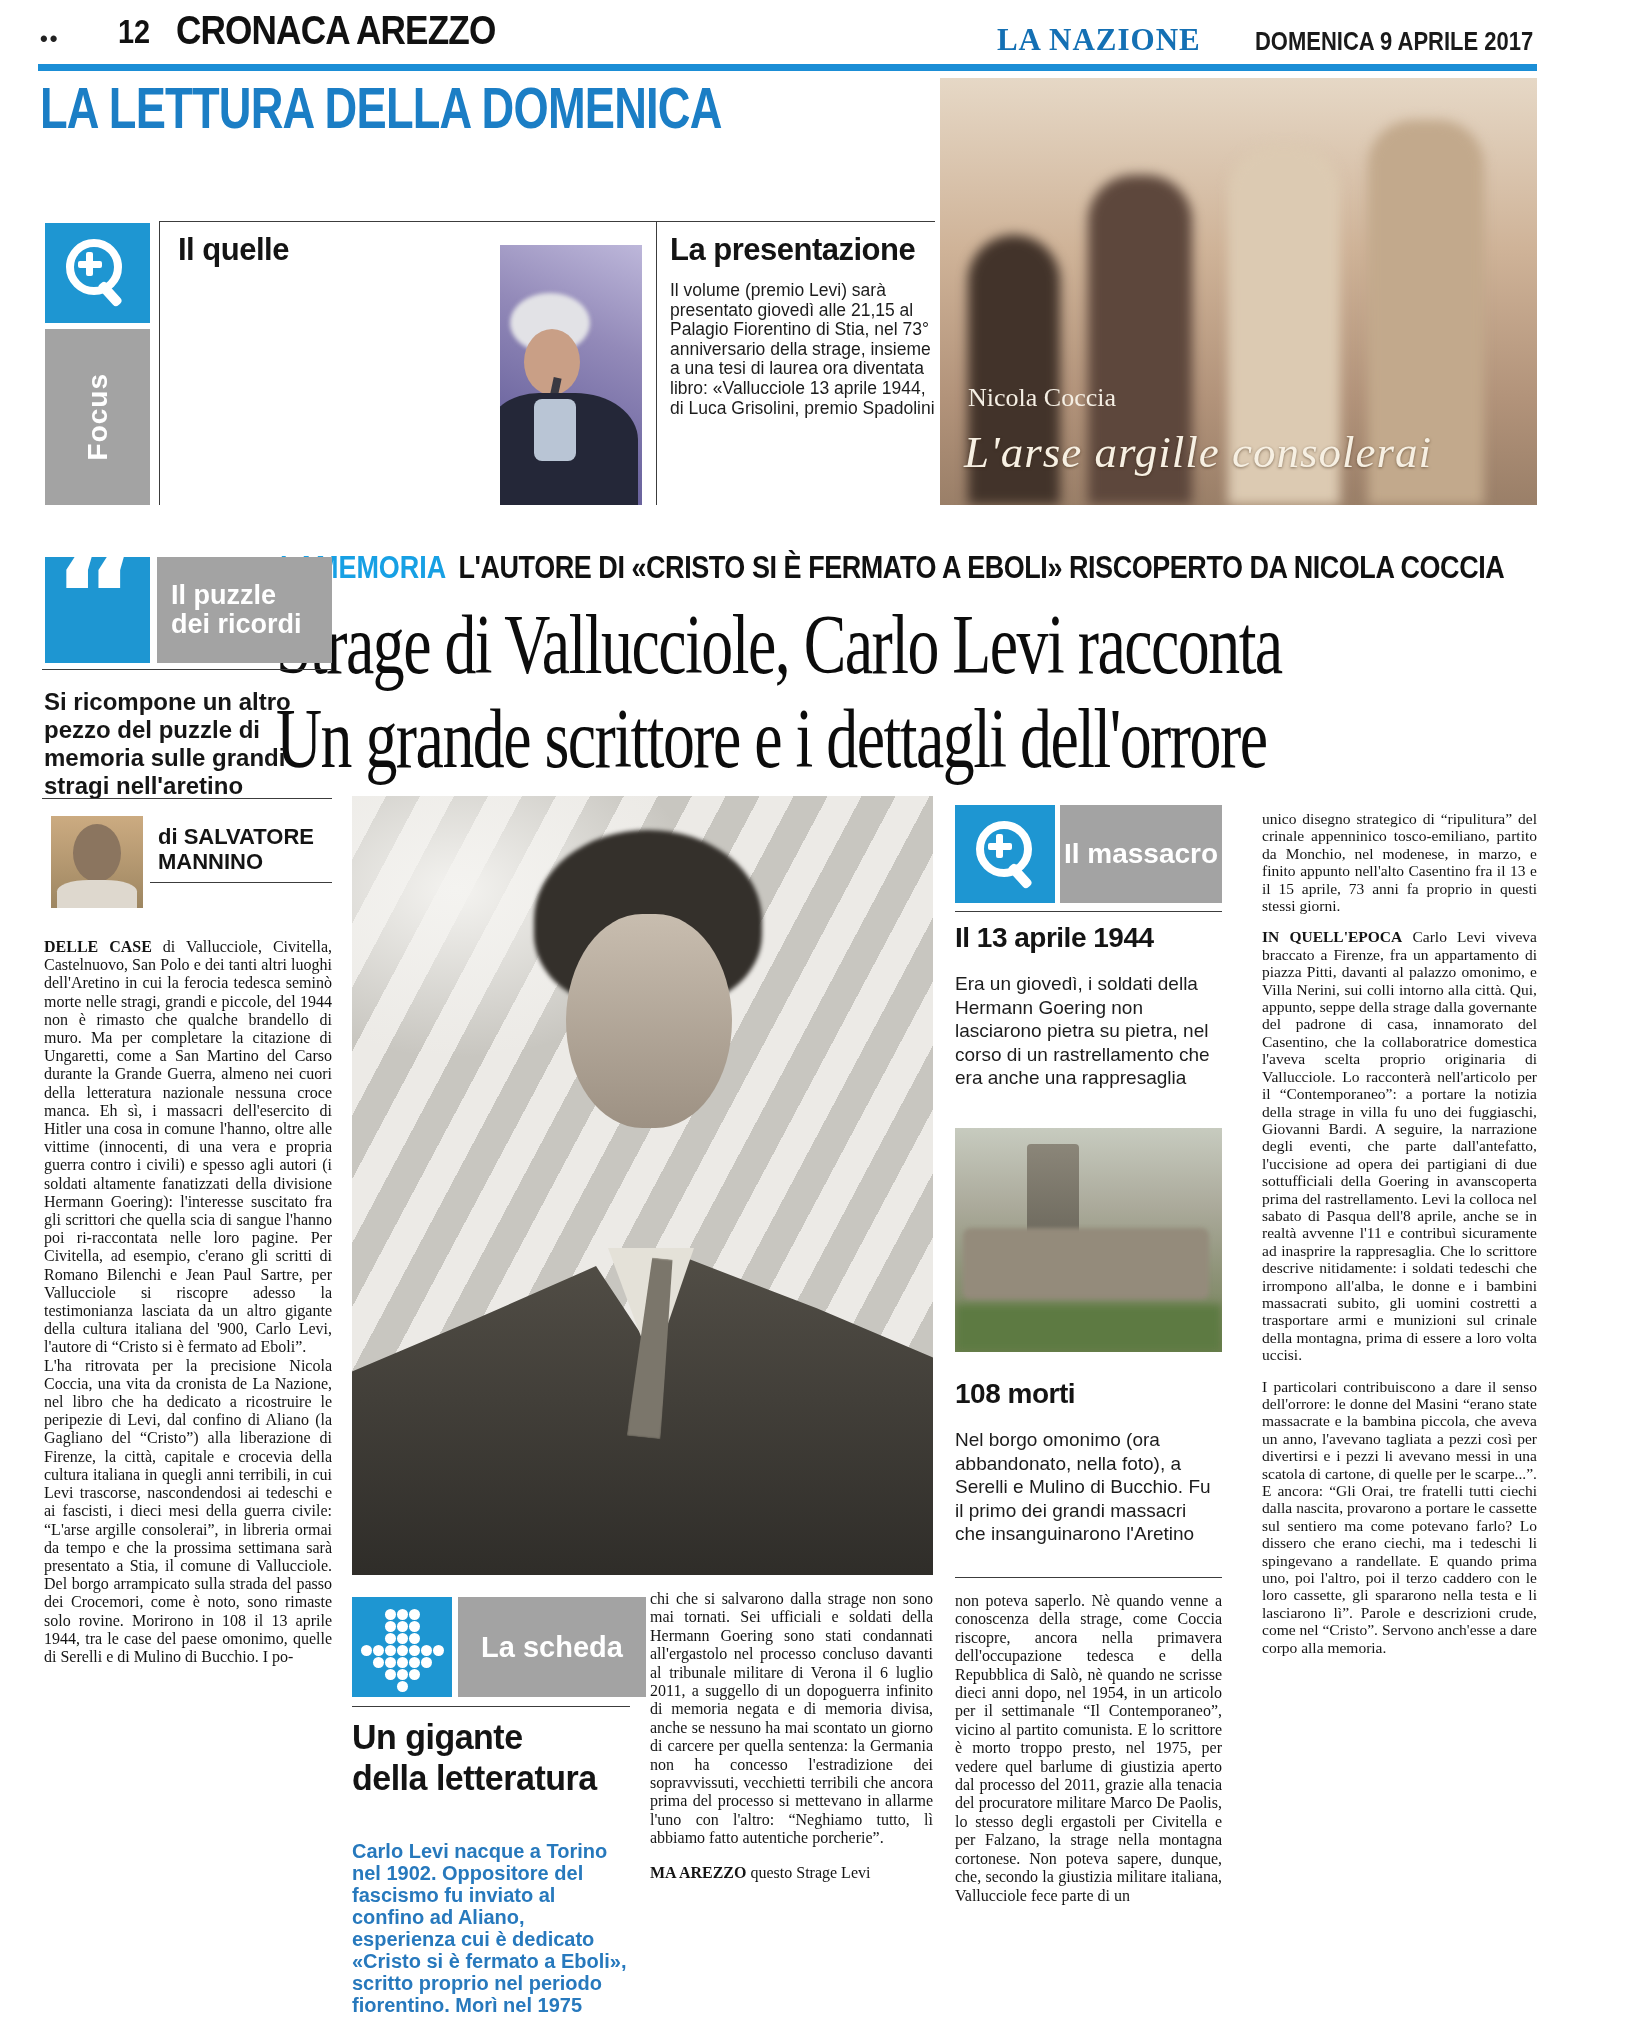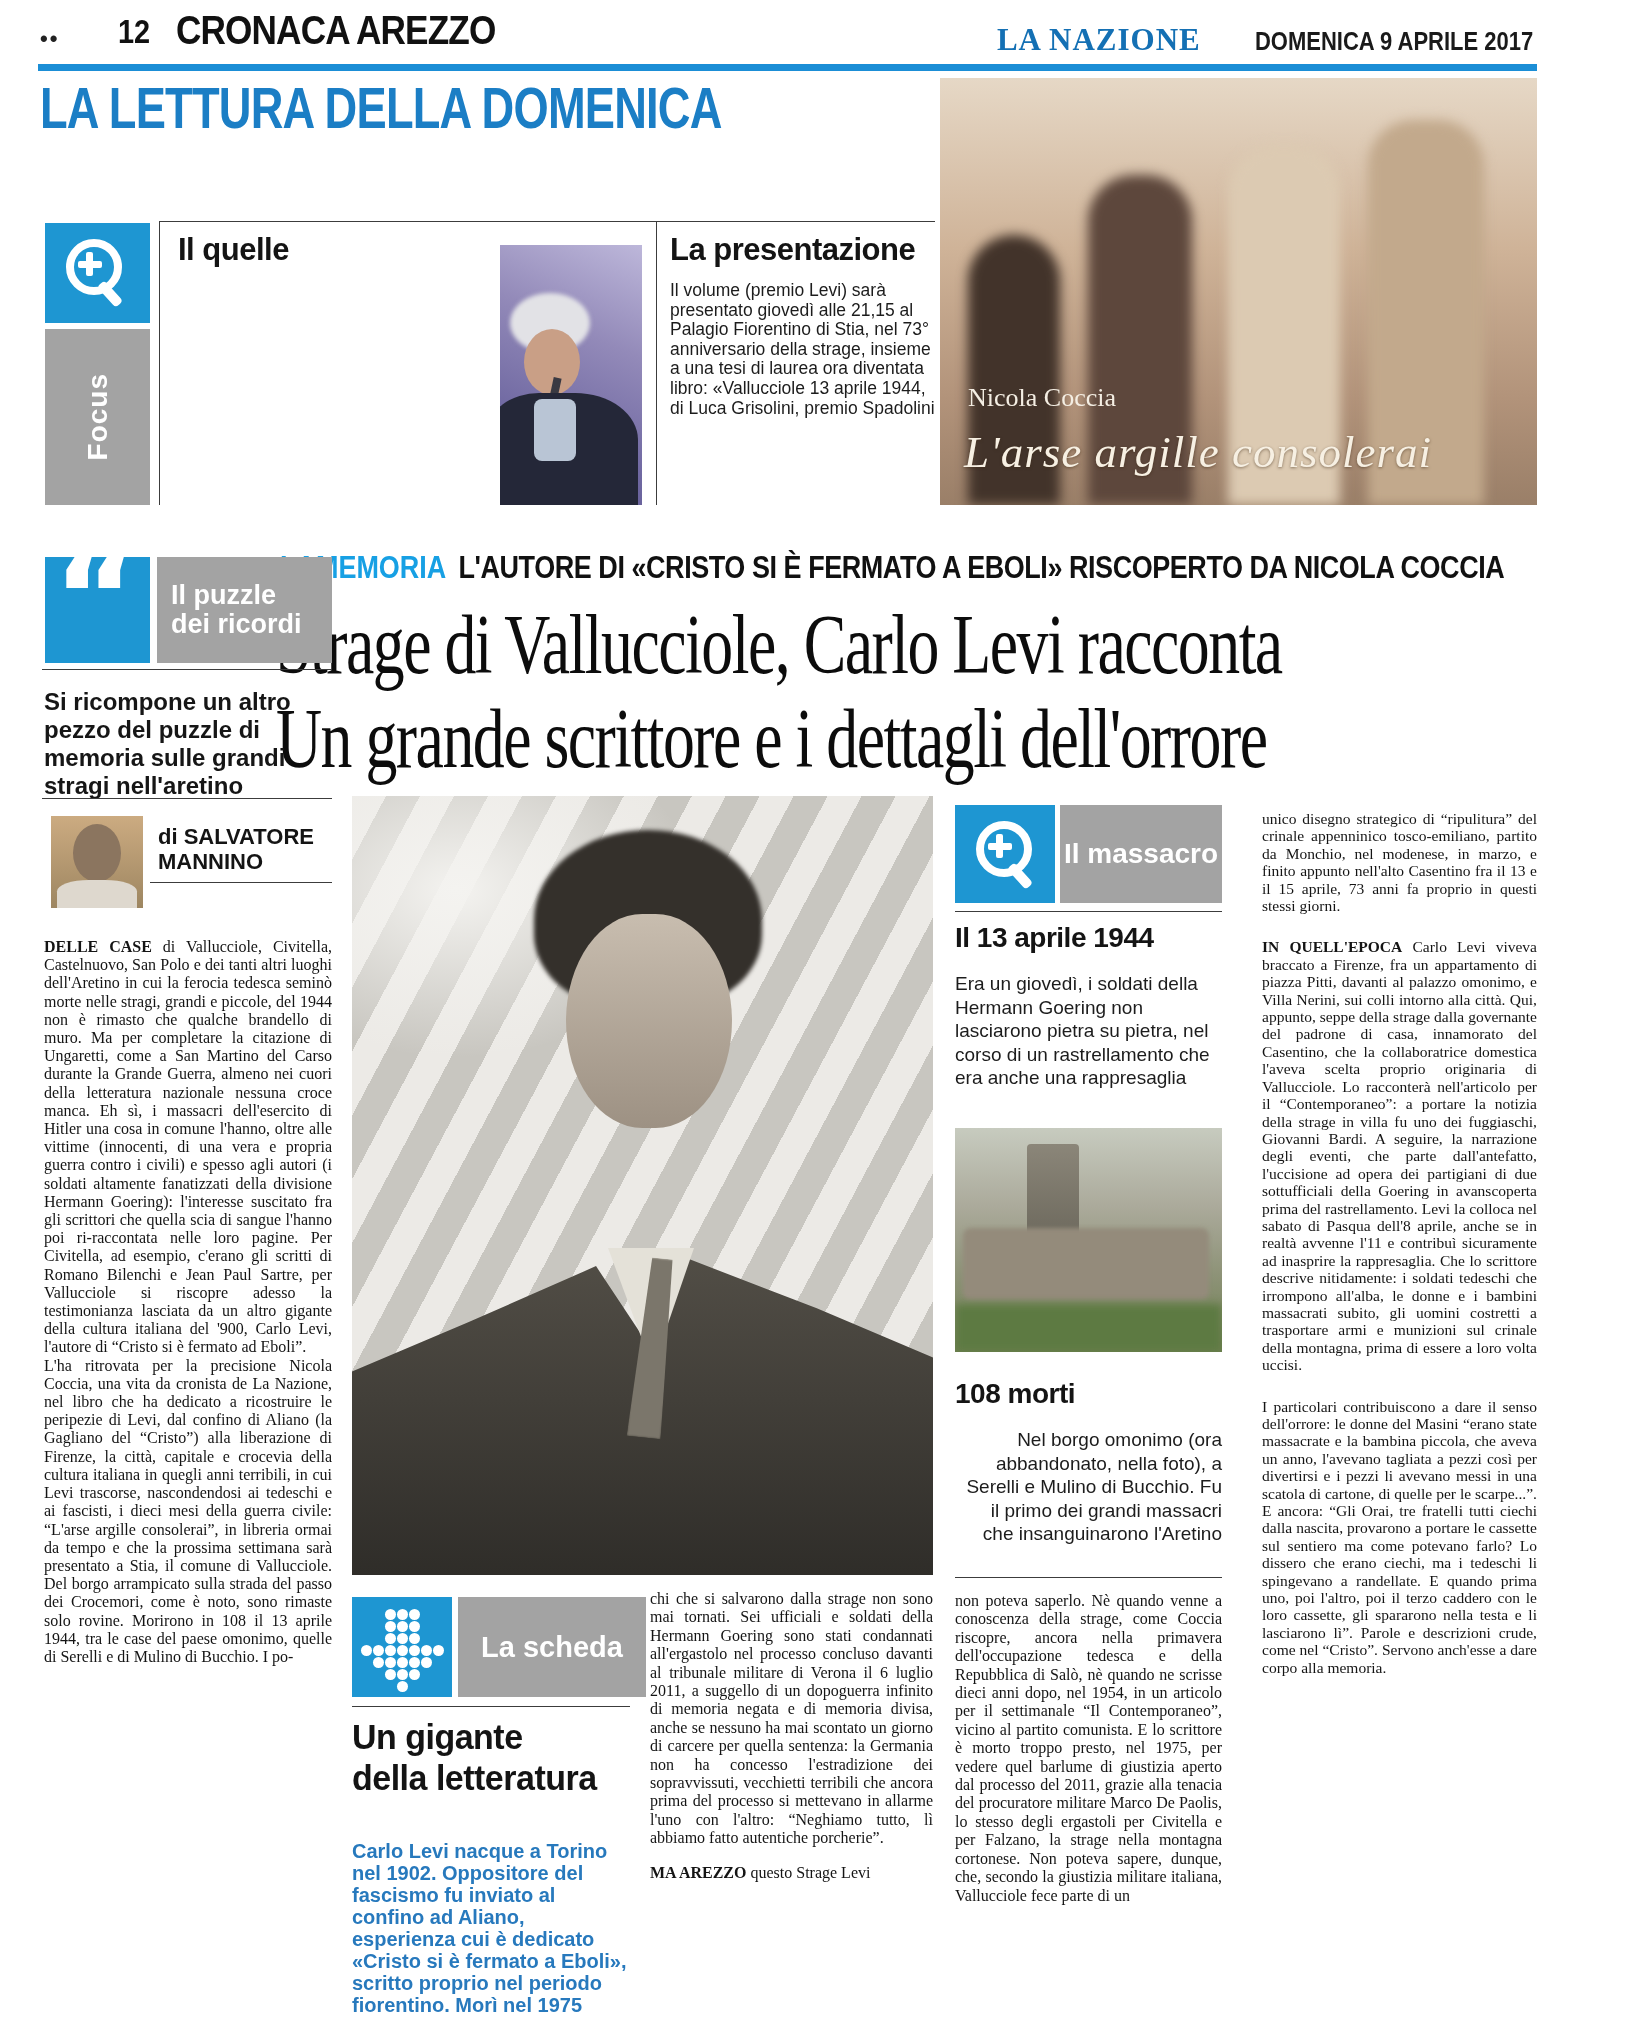--- a/index.html
+++ b/index.html
@@ -55,21 +55,21 @@
             font-family:"Liberation Serif",serif;font-weight:400;font-size:84px;line-height:94px;
             letter-spacing:-2px;color:#0c0c0c;white-space:nowrap;}
 
   .serifcol{position:absolute;font-family:"Liberation Serif",serif;text-align:justify;color:#141414;}
   .serifcol p{margin:0;}
   .serifcol p.gap{margin-top:16px;}
   .col-left{left:44px;top:938px;width:288px;font-size:16px;line-height:18.2px;}
   .col-mid{left:650px;top:1590px;width:283px;font-size:16px;line-height:18.4px;}
   .col-four{left:955px;top:1592px;width:267px;font-size:16px;line-height:18.4px;}
   .col-right{left:1262px;top:810px;width:275px;font-size:15.5px;line-height:17.4px;}
-  .serifcol p.gap-sm{margin-top:24px;}
+  .serifcol p.gap-sm{margin-top:14px;}
 
   .side-h{position:absolute;font-size:28px;font-weight:800;letter-spacing:-.5px;color:#141414;}
   .side-p{position:absolute;font-size:19px;line-height:23.5px;color:#1c1c1c;}
 
   .massacro-label{left:1060px;top:805px;width:162px;height:98px;display:flex;align-items:center;justify-content:center;
                   color:#fff;font-weight:700;font-size:28px;}
   .scheda-label{left:458px;top:1597px;width:188px;height:100px;display:flex;align-items:center;justify-content:center;
                 color:#fff;font-weight:700;font-size:29px;}
   .scheda-title{position:absolute;left:352px;top:1716px;font-size:35px;line-height:41px;font-weight:800;
                 letter-spacing:-.5px;color:#141414;transform:scaleX(.97);transform-origin:left top;white-space:nowrap;}
@@ -245,21 +245,21 @@
   <div class="side-h" style="left:955px;top:922px;">Il 13 aprile 1944</div>
   <div class="side-p" style="left:955px;top:972px;width:267px;">Era un giovedì, i soldati della Hermann Goering non lasciarono pietra su pietra, nel corso di un rastrellamento che era anche una rappresaglia</div>
 
   <div class="photo photo-village">
     <div class="vl-tower"></div>
     <div class="vl-walls"></div>
     <div class="vl-green"></div>
   </div>
 
   <div class="side-h" style="left:955px;top:1378px;">108 morti</div>
-  <div class="side-p" style="left:955px;top:1428px;width:267px;text-align:right;">Nel borgo omonimo (ora abbandonato, nella foto), a Serelli e Mulino di Bucchio. Fu il primo dei grandi massacri che insanguinarono l'Aretino</div>
+  <div class="side-p" style="left:955px;top:1428px;width:267px;">Nel borgo omonimo (ora abbandonato, nella foto), a Serelli e Mulino di Bucchio. Fu il primo dei grandi massacri che insanguinarono l'Aretino</div>
   <div class="hrule" style="left:955px;top:1577px;width:267px;"></div>
 
   <div class="serifcol col-four">
     <p><b></b><span>non poteva saperlo. Nè quando venne a conoscenza della strage, come Coccia riscopre, ancora nella primavera dell'occupazione tedesca e della Repubblica di Salò, nè quando ne scrisse dieci anni dopo, nel 1954, in un articolo per il settimanale “Il Contemporaneo”, vicino al partito comunista. E lo scrittore è morto troppo presto, nel 1975, per vedere quel barlume di giustizia aperto dal processo del 2011, grazie alla tenacia del procuratore militare Marco De Paolis, lo stesso degli ergastoli per Civitella e per Falzano, la strage nella montagna cortonese. Non poteva sapere, dunque, che, secondo la giustizia militare italiana, Vallucciole fece parte di un</span></p>
   </div>
 
   <div class="bluebox" style="left:352px;top:1597px;width:100px;height:100px;">
     <span class="dotarrow"></span>
   </div>
   <div class="graybox scheda-label">

